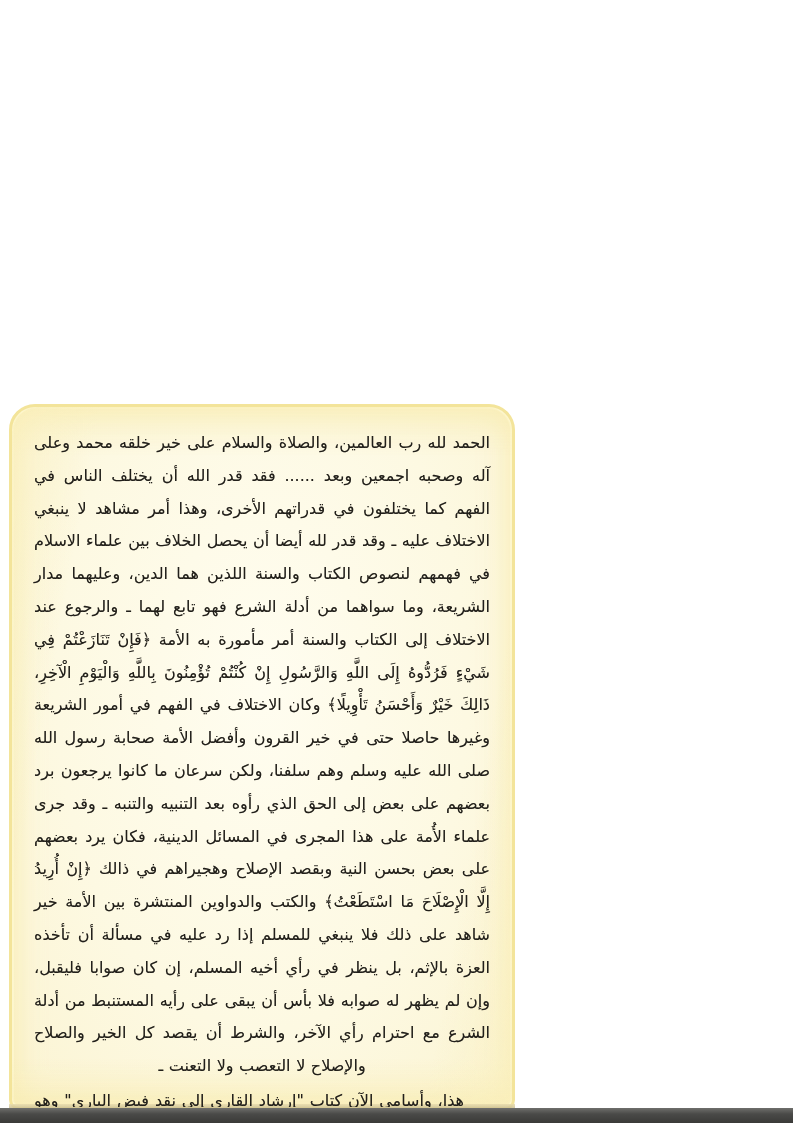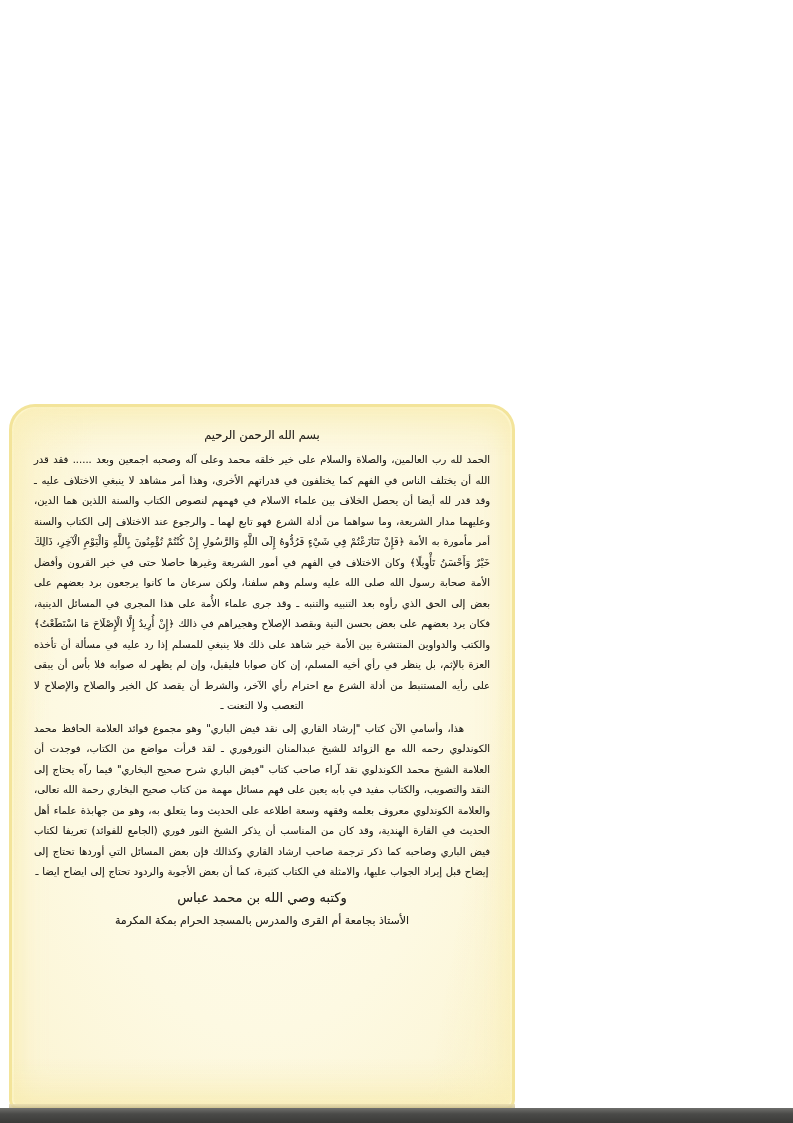--- a/index.html
+++ b/index.html
@@ -88,21 +88,21 @@
     text-align: center;
     font-size: 11.5px;
     line-height: 1.5;
     margin: 0 0 6px 0;
     letter-spacing: 0.2px;
     color: #26231d;
   }
 
   .para {
     margin: 0 0 2px 0;
-    font-size: 10px;
+    font-size: 16px;
     line-height: 2.05;
     text-align: justify;
     text-align-last: center;
     text-justify: inter-word;
     word-spacing: 0.5px;
     color: #211f1a;
   }
   .para.indent { text-indent: 26px; }
   .para.block-last { text-align-last: center; }
 
@@ -128,21 +128,20 @@
 </style>
 </head>
 <body>
 
 <div id="scan-canvas">
 
   <div id="page-sheet">
 
     <div id="page-body">
 
-      <p class="basmala">بسم الله الرحمن الرحيم</p>
 
       <p class="para">الحمد لله رب العالمين، والصلاة والسلام على خير خلقه محمد وعلى آله وصحبه اجمعين وبعد ...... فقد قدر الله أن يختلف الناس في الفهم كما يختلفون في قدراتهم الأخرى، وهذا أمر مشاهد لا ينبغي الاختلاف عليه ـ وقد قدر لله أيضا أن يحصل الخلاف بين علماء الاسلام في فهمهم لنصوص الكتاب والسنة اللذين هما الدين، وعليهما مدار الشريعة، وما سواهما من أدلة الشرع فهو تابع لهما ـ والرجوع عند الاختلاف إلى الكتاب والسنة أمر مأمورة به الأمة ﴿فَإِنْ تَنَازَعْتُمْ فِي شَيْءٍ فَرُدُّوهُ إِلَى اللَّهِ وَالرَّسُولِ إِنْ كُنْتُمْ تُؤْمِنُونَ بِاللَّهِ وَالْيَوْمِ الْآخِرِ، ذَالِكَ خَيْرٌ وَأَحْسَنُ تَأْوِيلًا﴾ وكان الاختلاف في الفهم في أمور الشريعة وغيرها حاصلا حتى في خير القرون وأفضل الأمة صحابة رسول الله صلى الله عليه وسلم وهم سلفنا، ولكن سرعان ما كانوا يرجعون برد بعضهم على بعض إلى الحق الذي رأوه بعد التنبيه والتنبه ـ وقد جرى علماء الأُمة على هذا المجرى في المسائل الدينية، فكان يرد بعضهم على بعض بحسن النية وبقصد الإصلاح وهجيراهم في ذالك ﴿إِنْ أُرِيدُ إِلَّا الْإِصْلَاحَ مَا اسْتَطَعْتُ﴾ والكتب والدواوين المنتشرة بين الأمة خير شاهد على ذلك فلا ينبغي للمسلم إذا رد عليه في مسألة أن تأخذه العزة بالإثم، بل ينظر في رأي أخيه المسلم، إن كان صوابا فليقبل، وإن لم يظهر له صوابه فلا بأس أن يبقى على رأيه المستنبط من أدلة الشرع مع احترام رأي الآخر، والشرط أن يقصد كل الخير والصلاح والإصلاح لا التعصب ولا التعنت ـ</p>
 
       <p class="para indent">هذا، وأسامي الآن كتاب "إرشاد القاري إلى نقد فيض الباري" وهو مجموع فوائد العلامة الحافظ محمد الكوندلوي رحمه الله مع الزوائد للشيخ عبدالمنان النورفوري ـ لقد قرأت مواضع من الكتاب، فوجدت أن العلامة الشيخ محمد الكوندلوي نقد آراء صاحب كتاب "فيض الباري شرح صحيح البخاري" فيما رآه يحتاج إلى النقد والتصويب، والكتاب مفيد في بابه يعين على فهم مسائل مهمة من كتاب صحيح البخاري رحمة الله تعالى، والعلامة الكوندلوي معروف بعلمه وفقهه وسعة اطلاعه على الحديث وما يتعلق به، وهو من جهابذة علماء أهل الحديث في القارة الهندية، وقد كان من المناسب أن يذكر الشيخ النور فوري (الجامع للفوائد) تعريفا لكتاب فيض الباري وصاحبه كما ذكر ترجمة صاحب ارشاد القاري وكذالك فإن بعض المسائل التي أوردها تحتاج إلى إيضاح قبل إيراد الجواب عليها، والامثلة في الكتاب كثيرة، كما أن بعض الأجوبة والردود تحتاج إلى ايضاح ايضا ـ</p>
 
 
       <p class="signature-line">وكتبه وصي الله بن محمد عباس</p>
 
       <p class="affiliation-line">الأستاذ بجامعة أم القرى والمدرس بالمسجد الحرام بمكة المكرمة</p>
 

